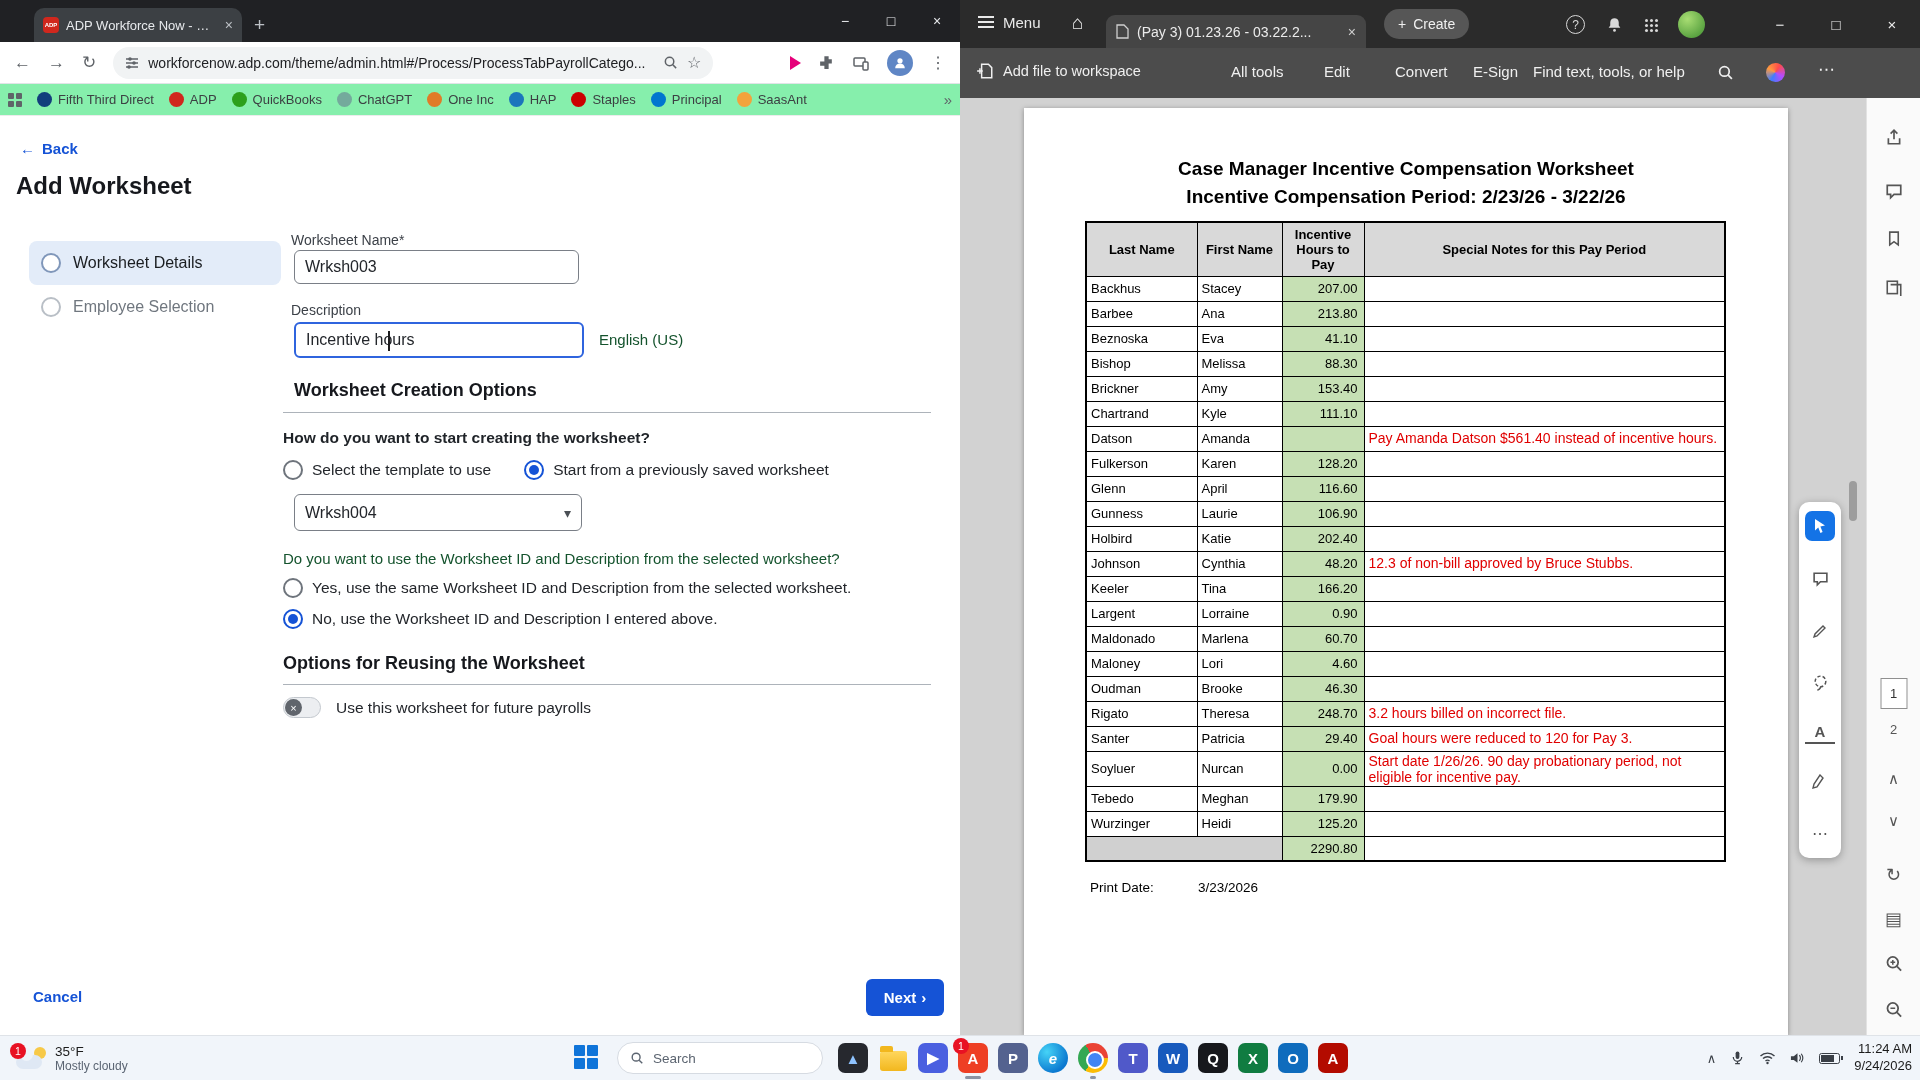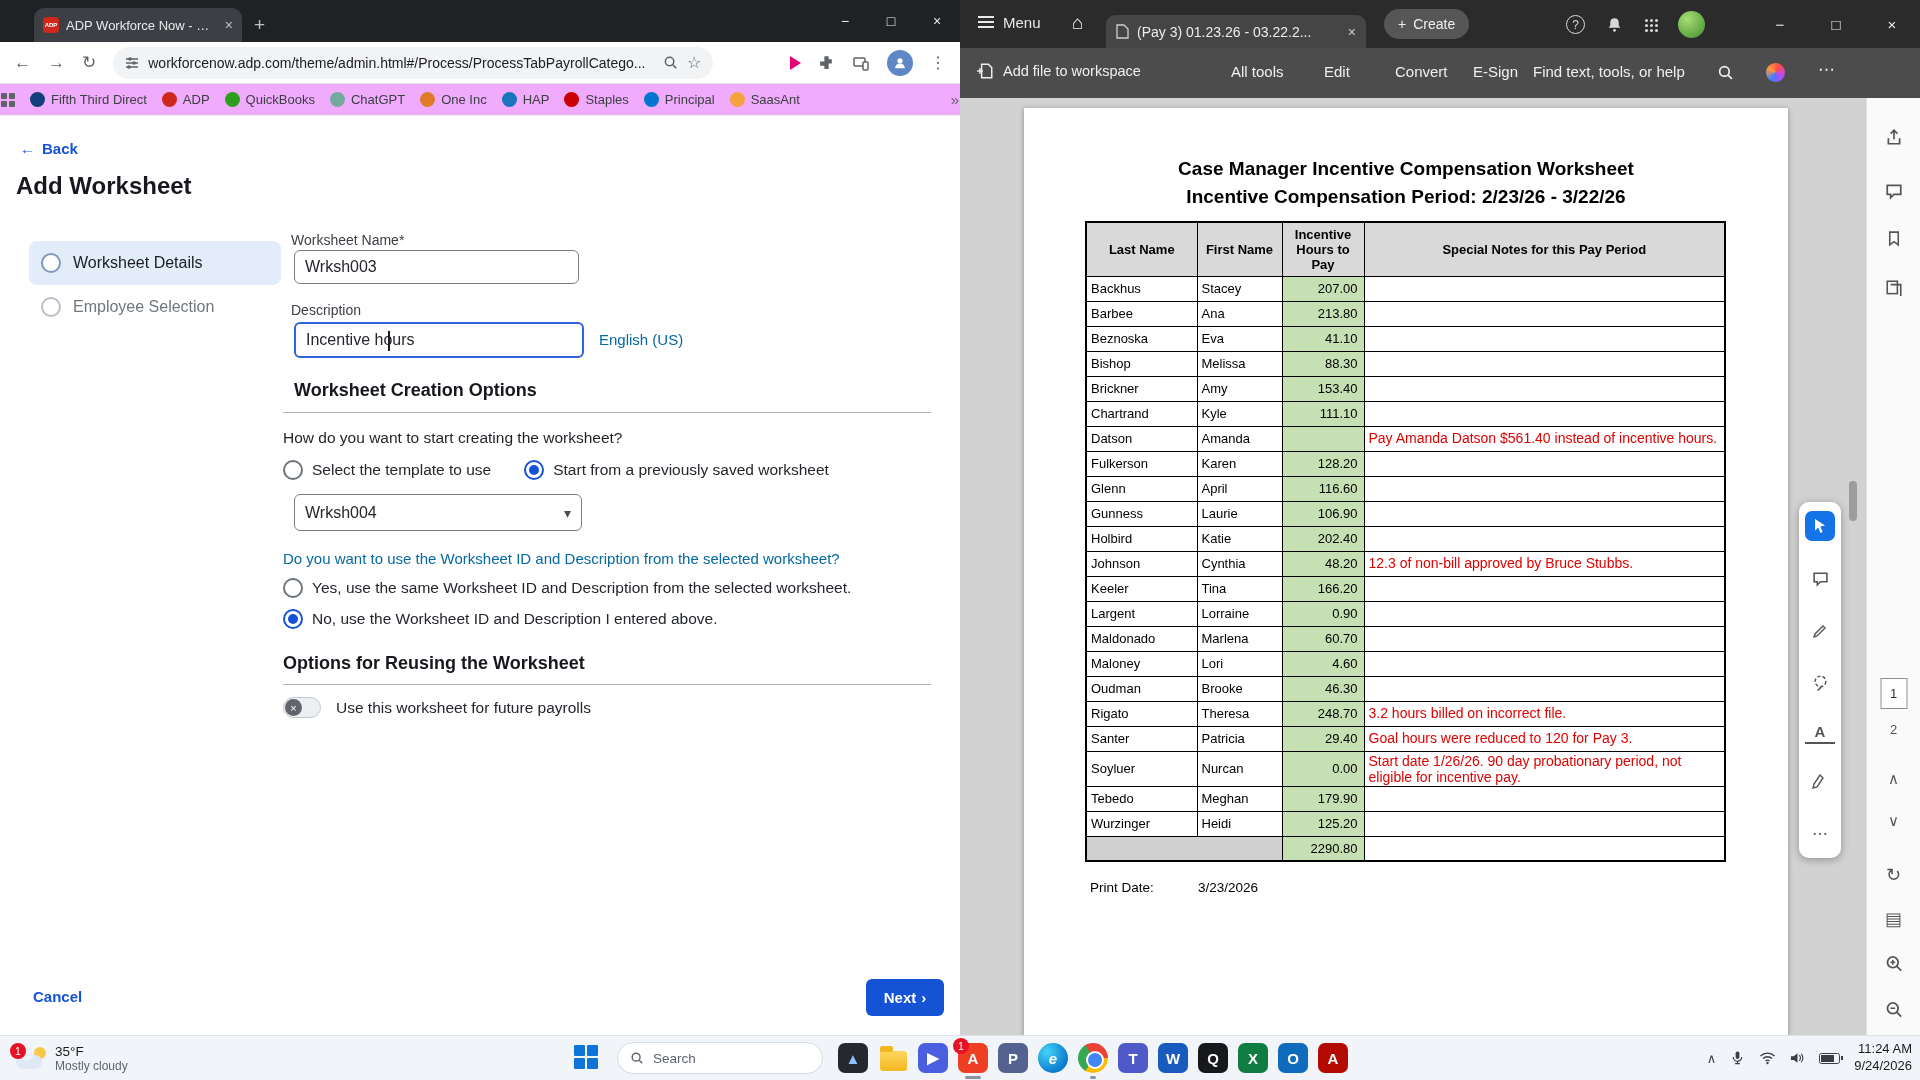--- a/index.html
+++ b/index.html
@@ -20,45 +20,45 @@
 .b-ctrl{width:46px;display:flex;align-items:center;justify-content:center;color:#e8eaed;font-size:14px}
 .b-addr{height:42px;background:#fff;border-bottom:1px solid #e1e4e8;display:flex;align-items:center;padding:0 14px;gap:17px}
 .nav-ic{color:#5f6368;font-size:17px}
 .url-pill{flex:0 0 600px;height:32px;background:#f1f3f4;border-radius:16px;display:flex;align-items:center;gap:9px;padding:0 12px}
 .url-text{flex:1;font-size:14px;color:#202124;white-space:nowrap;overflow:hidden}
 .star{color:#5f6368;font-size:16px}
 .addr-right{margin-left:auto;display:flex;align-items:center;gap:17px}
 .tri{width:0;height:0;border-left:11px solid #e6007a;border-top:7px solid transparent;border-bottom:7px solid transparent}
 .avatar-b{width:26px;height:26px;border-radius:50%;background:#5f86c5;display:flex;align-items:center;justify-content:center}
 .dots3{color:#5f6368;font-size:16px}
-.b-bm{height:32px;background:#f0abfc;border-bottom:1px solid #ececec;display:flex;align-items:center;gap:15px;padding:0 1px}
+.b-bm{height:32px;background:#86efac;border-bottom:1px solid #ececec;display:flex;align-items:center;gap:15px;padding:0 8px}
 .apps-grid{width:14px;height:14px;display:grid;grid-template-columns:6px 6px;grid-template-rows:6px 6px;gap:2px}
 .apps-grid i{background:#5f6368;border-radius:1px}
 .bm-item{display:flex;align-items:center;gap:6px}
 .bm-dot{width:15px;height:15px;border-radius:50%;flex:0 0 15px}
 .bm-label{font-size:13px;color:#3c4043;white-space:nowrap}
 .bm-more{margin-left:auto;color:#5f6368;font-size:15px}
 #b-content{position:absolute;top:116px;left:0;right:0;bottom:0;background:#fff}
 
 
 .back{color:#1553d6;font-size:15px;display:flex;align-items:center;gap:7px;font-weight:bold}
 .h1{font-size:24px;font-weight:bold;color:#16181d}
 .step{height:44px;display:flex;align-items:center;gap:12px;padding:0 12px;border-radius:8px;font-size:16px;color:#1a1d21}
 .step.active{background:#e3ecf9}
 .sdot{width:20px;height:20px;border-radius:50%;border:2px solid #8097ba;background:#fff;flex:0 0 20px}
 .sdot.g{border-color:#b9bfc6}
 .muted{color:#70777f}
 .flabel{font-size:14px;color:#3c4148}
 .input{position:absolute;display:flex;align-items:center;background:#fff;border:1px solid #7a7f87;border-radius:6px;padding:0 10px;font-size:16px;color:#23262b}
 .input.focus{border:2px solid #2f64de}
 .caret{position:absolute;left:92px;top:7px;width:2px;height:20px;background:#1d1d1f}
-.body15{font-size:15px;color:#0369a1}
+.body15{font-size:15px;color:#14532d}
 .h2{font-size:18px;font-weight:bold;color:#16181d}
 .rule{height:1px;background:#adb3ba}
-.q{font-size:15.5px;font-weight:normal;color:#1f2328}
+.q{font-size:15.5px;font-weight:bold;color:#1f2328}
 .rrow{display:flex;align-items:center;gap:9px}
 .radio{position:relative;width:20px;height:20px;border-radius:50%;border:2px solid #6e747c;background:#fff;flex:0 0 20px}
 .radio.sel{border-color:#1553d6}
 .radio.sel::after{content:"";position:absolute;inset:3px;border-radius:50%;background:#1553d6}
 .rlabel{font-size:15.5px;color:#23262b}
 .dd{margin-left:auto;color:#4a4f55;font-size:14px}
 .toggle{position:relative;width:38px;height:21px;border-radius:11px;background:#eceef1;border:1px solid #c3c8ce;flex:0 0 38px}
 .knob{position:absolute;left:1px;top:1px;width:17px;height:17px;border-radius:50%;background:#60656c;color:#fff;font-size:11px;display:flex;align-items:center;justify-content:center}
 .cancel{color:#1553d6;font-weight:bold;font-size:15px}
 .nextbtn{position:absolute;background:#1553d6;color:#fff;border-radius:6px;font-size:15px;font-weight:bold;display:flex;align-items:center;justify-content:center;gap:5px}

